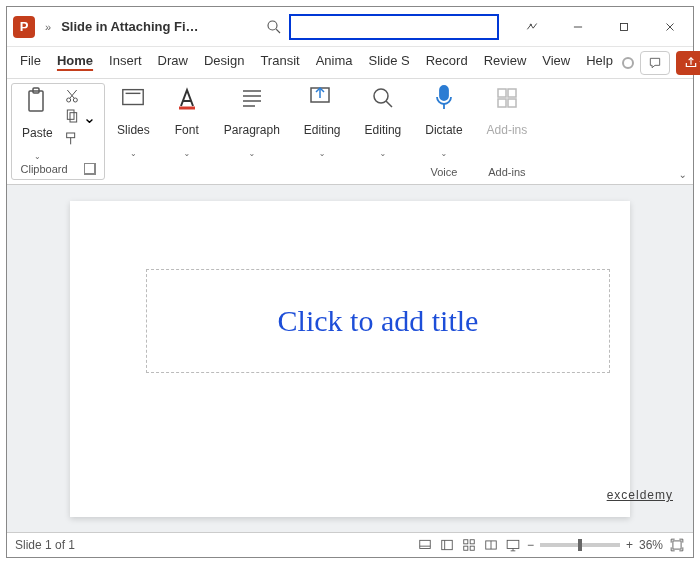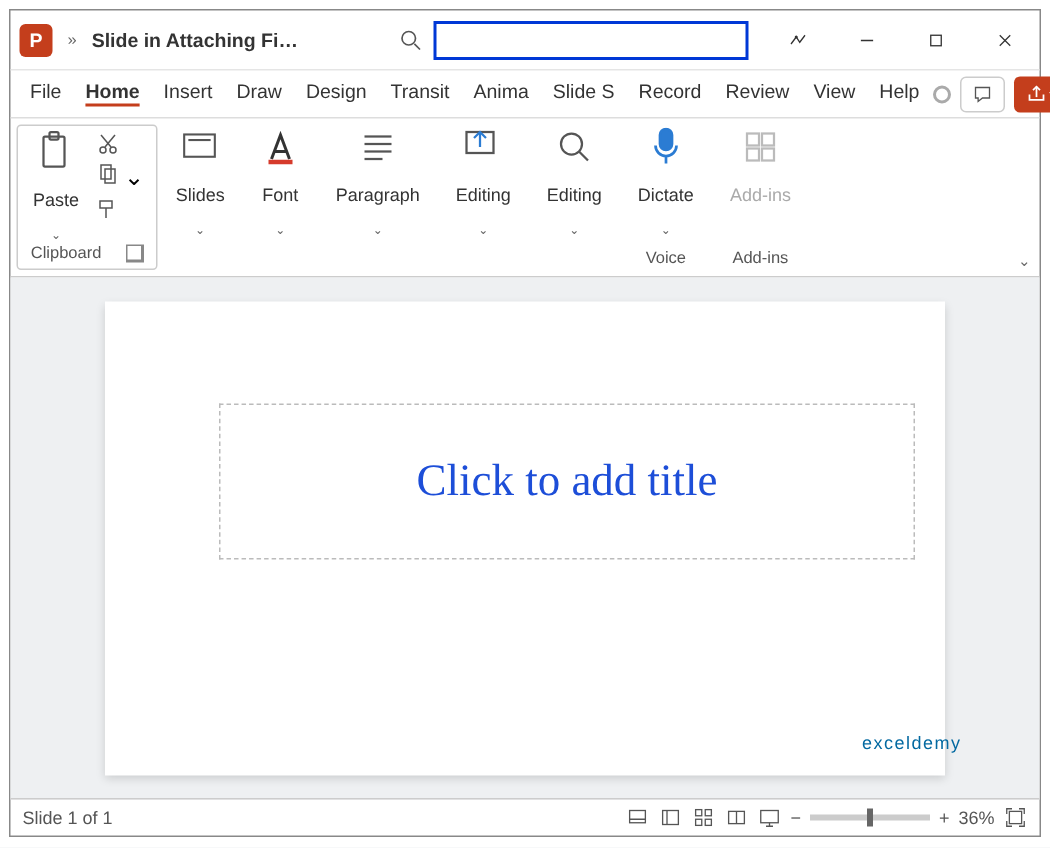--- a/index.html
+++ b/index.html
@@ -35,21 +35,21 @@
 .rbtn.disabled .lbl { color: #aaa; }
 .clip-col { display: flex; flex-direction: column; gap: 4px; padding: 2px 4px; }
 .mini { width: 18px; height: 16px; }
 .launcher { width: 12px; height: 12px; border: 1px solid #888; border-right-width: 2px; border-bottom-width: 2px; margin-left: 6px; }
 .collapse { position: absolute; right: 6px; bottom: 4px; font-size: 10px; color: #666; }
 .canvas { flex: 1; background: #eef0f2; display: flex; align-items: center; justify-content: center; position: relative; border-bottom: 1px solid #ccc; }
 .slide { width: 560px; height: 316px; background: #fff; box-shadow: 0 2px 6px rgba(0,0,0,0.15); position: relative; }
 .ph { position: absolute; border: 1px dashed #bbb; display: flex; align-items: center; justify-content: center; }
 .ph-title { left: 48px; top: 68px; width: 464px; height: 104px; font-size: 30px; color: #1d4ed8; font-family: Liberation Serif, serif; margin-left: 28px; }
 .ph-sub { left: 48px; top: 180px; width: 464px; height: 70px; align-items: flex-start; padding-top: 6px; font-size: 14px; color: #555; }
-.watermark { position: absolute; right: 52px; bottom: 30px; font-size: 12px; color: #0369a1; letter-spacing: 1px; }
+.watermark { position: absolute; right: 20px; bottom: 30px; font-size: 12px; color: #404040; letter-spacing: 1px; text-decoration: underline; }
 .statusbar { height: 24px; display: flex; align-items: center; font-size: 12px; color: #555; padding: 11px 8px; gap: 6px; }
 .sb-left { }
 .sb-right { margin-left: auto; display: flex; align-items: center; gap: 6px; }
 .sb-ic { width: 16px; height: 16px; display:flex; align-items:center; justify-content:center; }
 .zoom-slider { width: 80px; height: 4px; background: #ccc; position: relative; }
 .zoom-thumb { position: absolute; left: 38px; top: -4px; width: 4px; height: 12px; background: #666; }
 svg.icon { fill: none; stroke: #555; stroke-width: 1.5; }
 </style>
 </head>
 <body>

